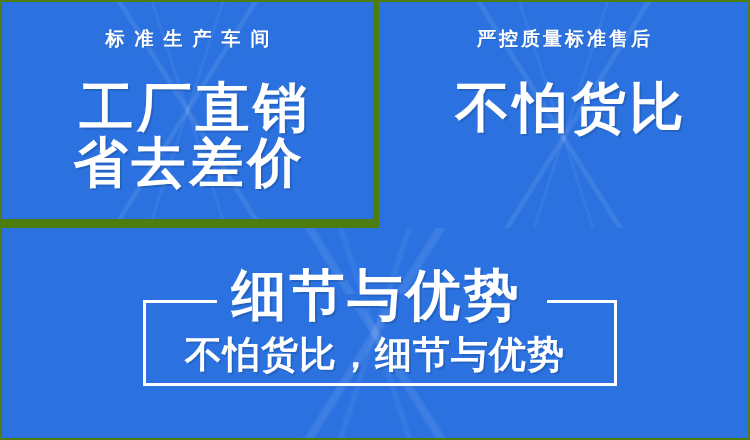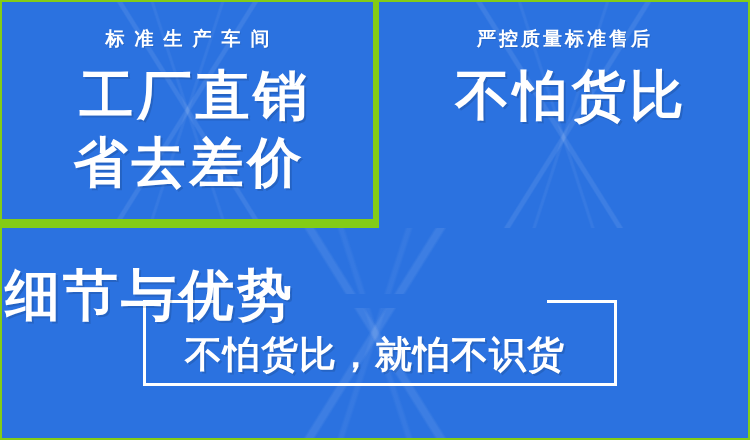--- a/index.html
+++ b/index.html
@@ -9,21 +9,21 @@
     background: #ffffff;
   }
   body {
     font-family: "Liberation Sans", "DejaVu Sans", sans-serif;
   }
 
   .canvas {
     position: relative;
     width: 750px;
     height: 440px;
-    background: #84cc16;
+    background: #4d7c0f;
     overflow: hidden;
   }
 
   
   .panel {
     position: absolute;
     background: #2b72e0;
     overflow: hidden;
   }
   .panel::before {
@@ -73,21 +73,21 @@
     text-align: center;
     color: #ffffff;
     font-weight: bold;
     font-size: 54px;
     line-height: 58px;
     letter-spacing: 4px;
     text-indent: 4px;
     white-space: nowrap;
     text-shadow: 2px 2px 0 rgba(0,0,0,0.13);
   }
-  .headline.line1 { top: 64px; padding-left: 12px; }
+  .headline.line1 { top: 76px; padding-left: 12px; }
   .headline.line2 { top: 131px; }
 
   
   #panel-bottom .panel-inner { display: block; }
 
   .frame {
     position: absolute;
     left: 141px;
     top: 72px;
     width: 474px;
@@ -103,21 +103,21 @@
     width: 330px;
     height: 14px;
     background: #2b72e0;
   }
 
   .big-title {
     position: absolute;
     left: 0;
     right: 0;
     top: 38px;
-    text-align: left;
+    text-align: center;
     color: #ffffff;
     font-weight: bold;
     font-size: 55px;
     line-height: 58px;
     letter-spacing: 3px;
     text-indent: 3px;
     white-space: nowrap;
     text-shadow: 2px 2px 0 rgba(0,0,0,0.13);
   }
 
@@ -154,17 +154,17 @@
       <div class="eyebrow" id="eyebrow-right">严控质量标准售后</div>
       <div class="headline line1">不怕货比</div>
     </div>
   </div>
 
   <div class="panel" id="panel-bottom">
     <div class="panel-inner">
       <div class="frame"></div>
       <div class="frame-notch"></div>
       <div class="big-title">细节与优势</div>
-      <div class="sub-title">不怕货比，就怕不识货</div>
+      <div class="sub-title">不怕货比，细节与优势</div>
     </div>
   </div>
 
 </div>
 
 </body></html>

